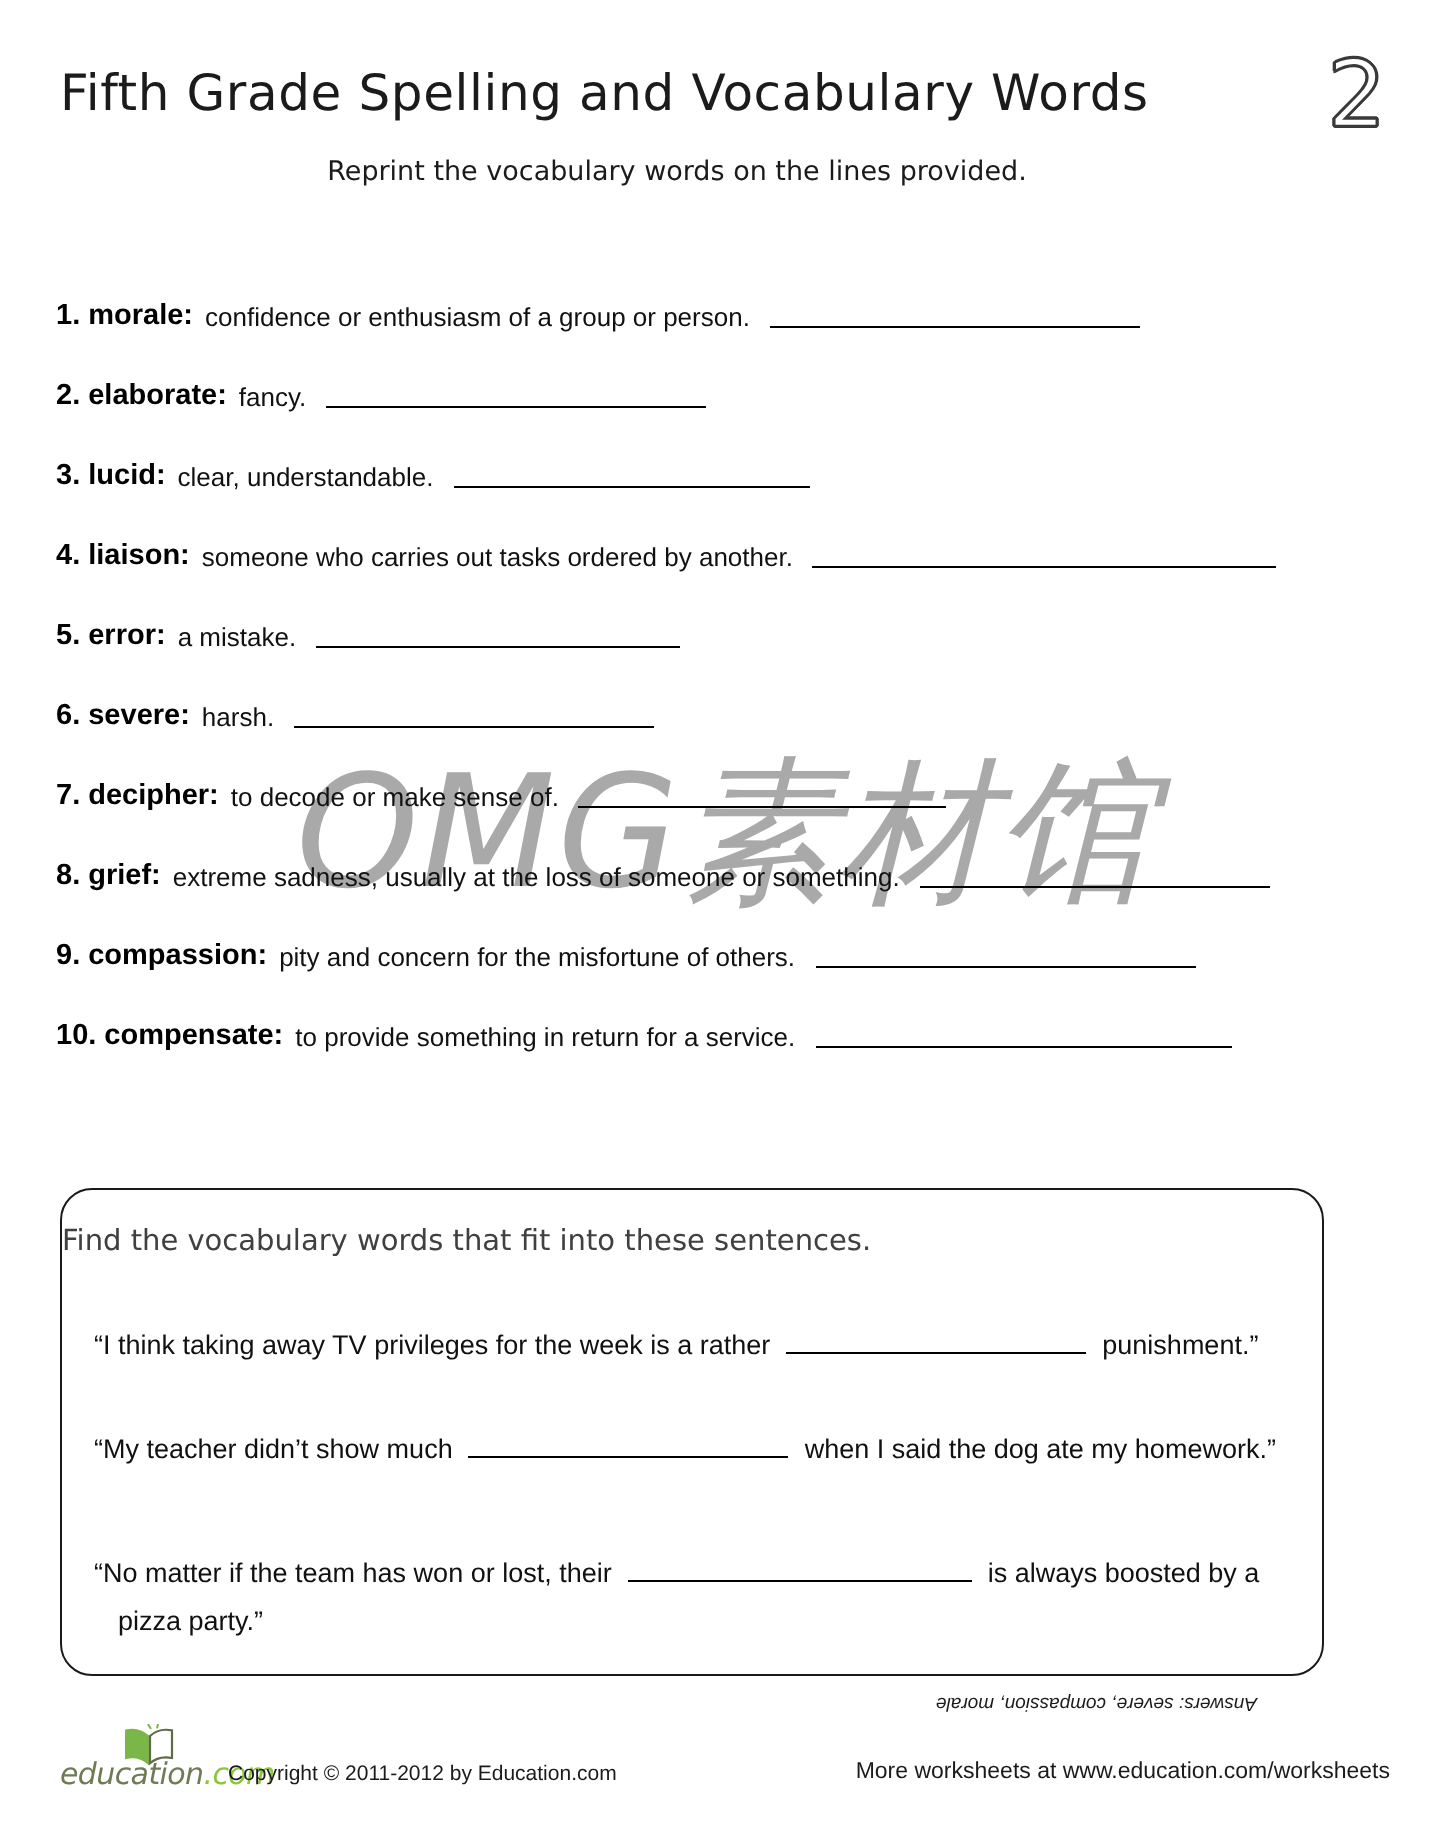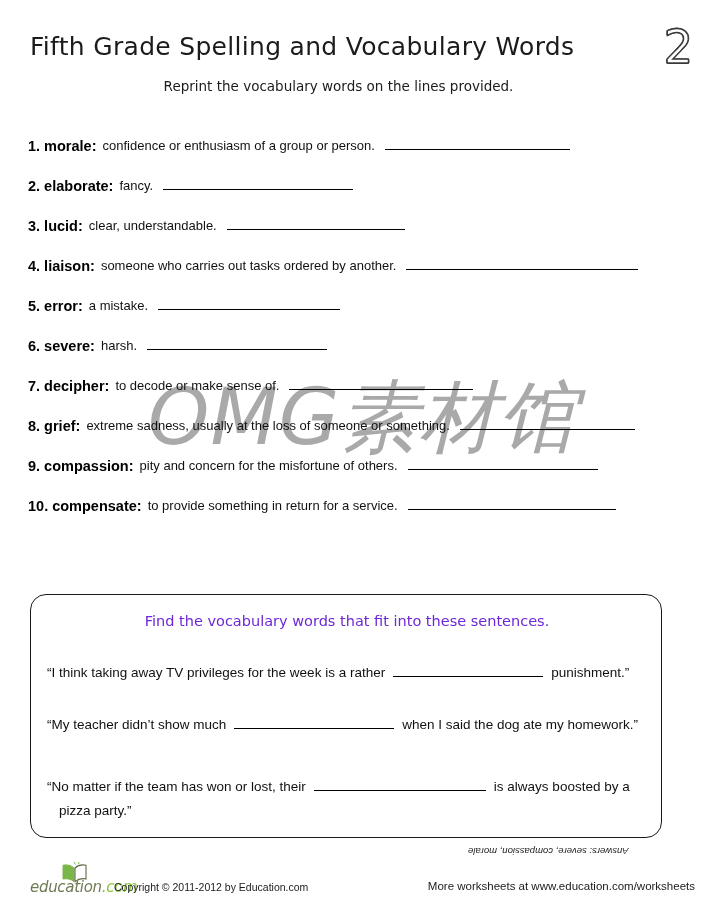--- a/index.html
+++ b/index.html
@@ -88,21 +88,21 @@
     left: 28px;
     top: 138px;
     width: 665px;
     z-index: 10;
   }
   .vocab-item {
     position: relative;
     height: 40px;
     white-space: nowrap;
     display: flex;
-    align-items: flex-start;
+    align-items: center;
   }
   .vocab-term {
     font-family: "Liberation Sans", sans-serif;
     font-weight: bold;
     font-size: 14.5px;
     color: #000;
     flex: 0 0 auto;
   }
   .vocab-def {
     font-family: "Liberation Sans", sans-serif;
@@ -129,24 +129,24 @@
     border-radius: 16px;
     box-sizing: border-box;
     background: transparent;
     z-index: 10;
   }
   #box-heading {
     position: absolute;
     left: 0;
     top: 18px;
     width: 632px;
-    text-align: center;
+    text-align: left;
     font-family: "DejaVu Sans", sans-serif;
     font-size: 14.5px;
-    color: #6d28d9;
+    color: #404040;
   }
   .sentence-row {
     position: absolute;
     left: 16px;
     width: 610px;
     font-family: "Liberation Sans", sans-serif;
     font-size: 13.5px;
     color: #111;
     white-space: nowrap;
     display: flex;

